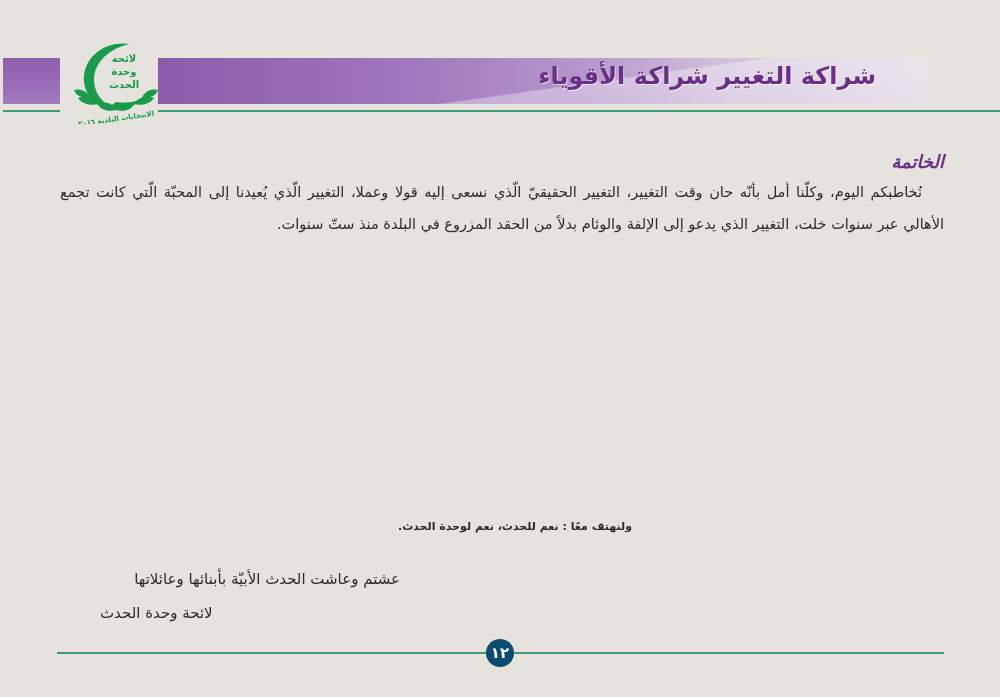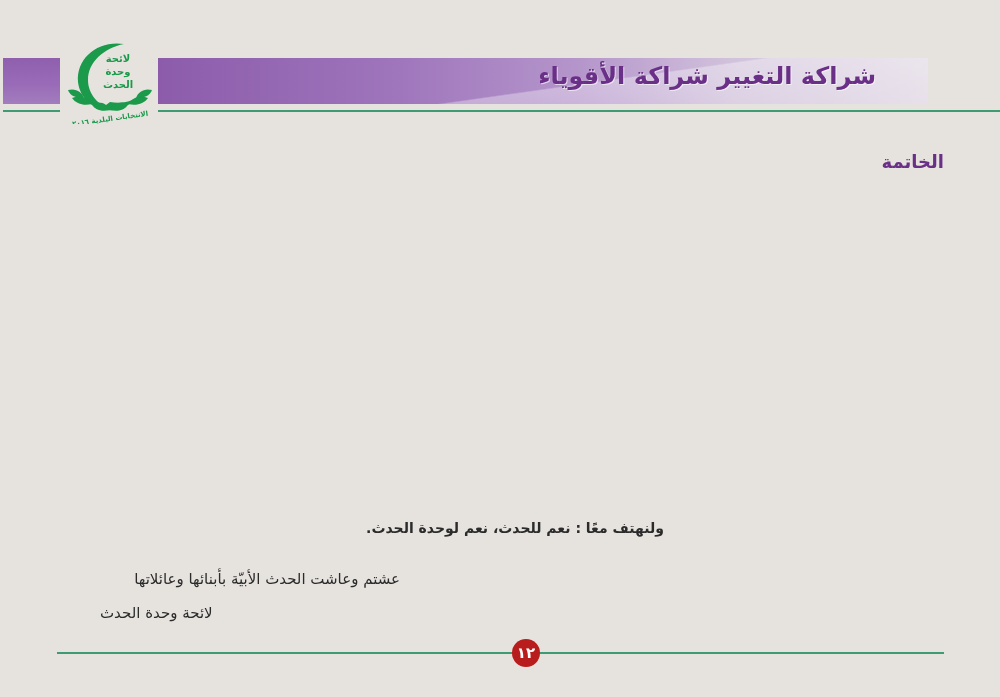--- a/index.html
+++ b/index.html
@@ -28,52 +28,52 @@
     direction:rtl; letter-spacing:0;
     text-shadow:1px 1px 0 rgba(255,255,255,0.6);
   }
   .rule-top-left {
     position:absolute; left:3px; top:110px; width:57px; height:2px; background:#3f9b72;
   }
   .rule-top-right {
     position:absolute; left:158px; top:110px; width:842px; height:2px; background:#3f9b72;
   }
   .logo {
-    position:absolute; left:62px; top:38px; width:96px; height:86px;
+    position:absolute; left:68px; top:38px; width:96px; height:86px;
   }
   .content {
     position:absolute; left:60px; right:56px; top:150px;
     direction:rtl; text-align:justify;
   }
   .heading {
-    font-size:18px; font-weight:bold; color:#6a2f86; margin:0 0 2px 0; line-height:24px;
+    font-size:18px; font-weight:bold; color:#6a2f86; margin:0 0 2px 0; line-height:24px;font-style:italic;
   }
   .para {
     font-size:14.5px; line-height:32px; margin:0;
   }
   .para.indent { text-indent:22px; }
   .gap { height:28px; }
   .slogan {
     position:absolute; left:0; right:0; top:520px; text-align:center;
-    direction:rtl; font-size:14px; font-weight:bold; padding-left:30px;
+    direction:rtl; font-size:11px; font-weight:bold; padding-left:30px;
   }
   .signoff {
     position:absolute; left:70px; top:570px; width:330px; direction:rtl; 
     font-size:15px;
   }
   .signature {
     position:absolute; left:100px; top:604px; direction:rtl;
     font-size:15px; font-weight:normal;
   }
   .footer-rule {
     position:absolute; left:57px; top:652px; width:887px; height:2px; background:#3f9b72;
   }
   .page-num {
-    position:absolute; left:512px; top:639px; width:28px; height:28px; border-radius:50%;
-    background:#b91c1c; color:#fff; font-weight:bold; font-size:15px;
+    position:absolute; left:486px; top:639px; width:28px; height:28px; border-radius:50%;
+    background:#0c4a6e; color:#fff; font-weight:bold; font-size:15px;
     text-align:center; line-height:28px;
   }
 </style>
 </head>
 <body>
 
 <div class="banner-left"></div>
 <div class="banner-main">
   <div class="banner-title">شراكة التغيير  شراكة الأقوياء</div>
 </div>
@@ -95,20 +95,21 @@
 
     <text x="56" y="24" text-anchor="middle" font-family="DejaVu Sans, sans-serif" font-size="10" font-weight="bold" fill="#1a9a4a">لائحة</text>
     <text x="56" y="37" text-anchor="middle" font-family="DejaVu Sans, sans-serif" font-size="10" font-weight="bold" fill="#1a9a4a">وحدة</text>
     <text x="56" y="50" text-anchor="middle" font-family="DejaVu Sans, sans-serif" font-size="10" font-weight="bold" fill="#1a9a4a">الحدث</text>
     <text x="48" y="83" text-anchor="middle" font-family="DejaVu Sans, sans-serif" font-size="7" font-weight="bold" fill="#1a9a4a" transform="rotate(-8 48 80)">الانتخابات البلدية ٢٠١٦</text>
   </svg>
 </div>
 
 <div class="content">
   <div class="heading">الخاتمة</div>
+  <p class="para indent">نُخاطبكم اليوم، وكلّنا أمل بأنّه حان وقت التغيير، التغيير الحقيقيّ الّذي نسعى إليه قولا وعملا، التغيير الّذي يُعيدنا إلى المحبّة الّتي كانت تجمع الأهالي عبر سنوات خلت، التغيير الذي يدعو إلى الإلفة والوئام بدلاً من الحقد المزروع في البلدة منذ ستّ سنوات.</p>
   <div class="gap"></div>
   <div class="gap"></div>
 </div>
 
 <div class="slogan">ولنهتف معًا : نعم للحدث، نعم  لوحدة الحدث.</div>
 <div class="signoff">عشتم وعاشت الحدث الأبيّة بأبنائها وعائلاتها</div>
 <div class="signature">لائحة وحدة الحدث</div>
 
 <div class="footer-rule"></div>
 <div class="page-num">١٢</div>

